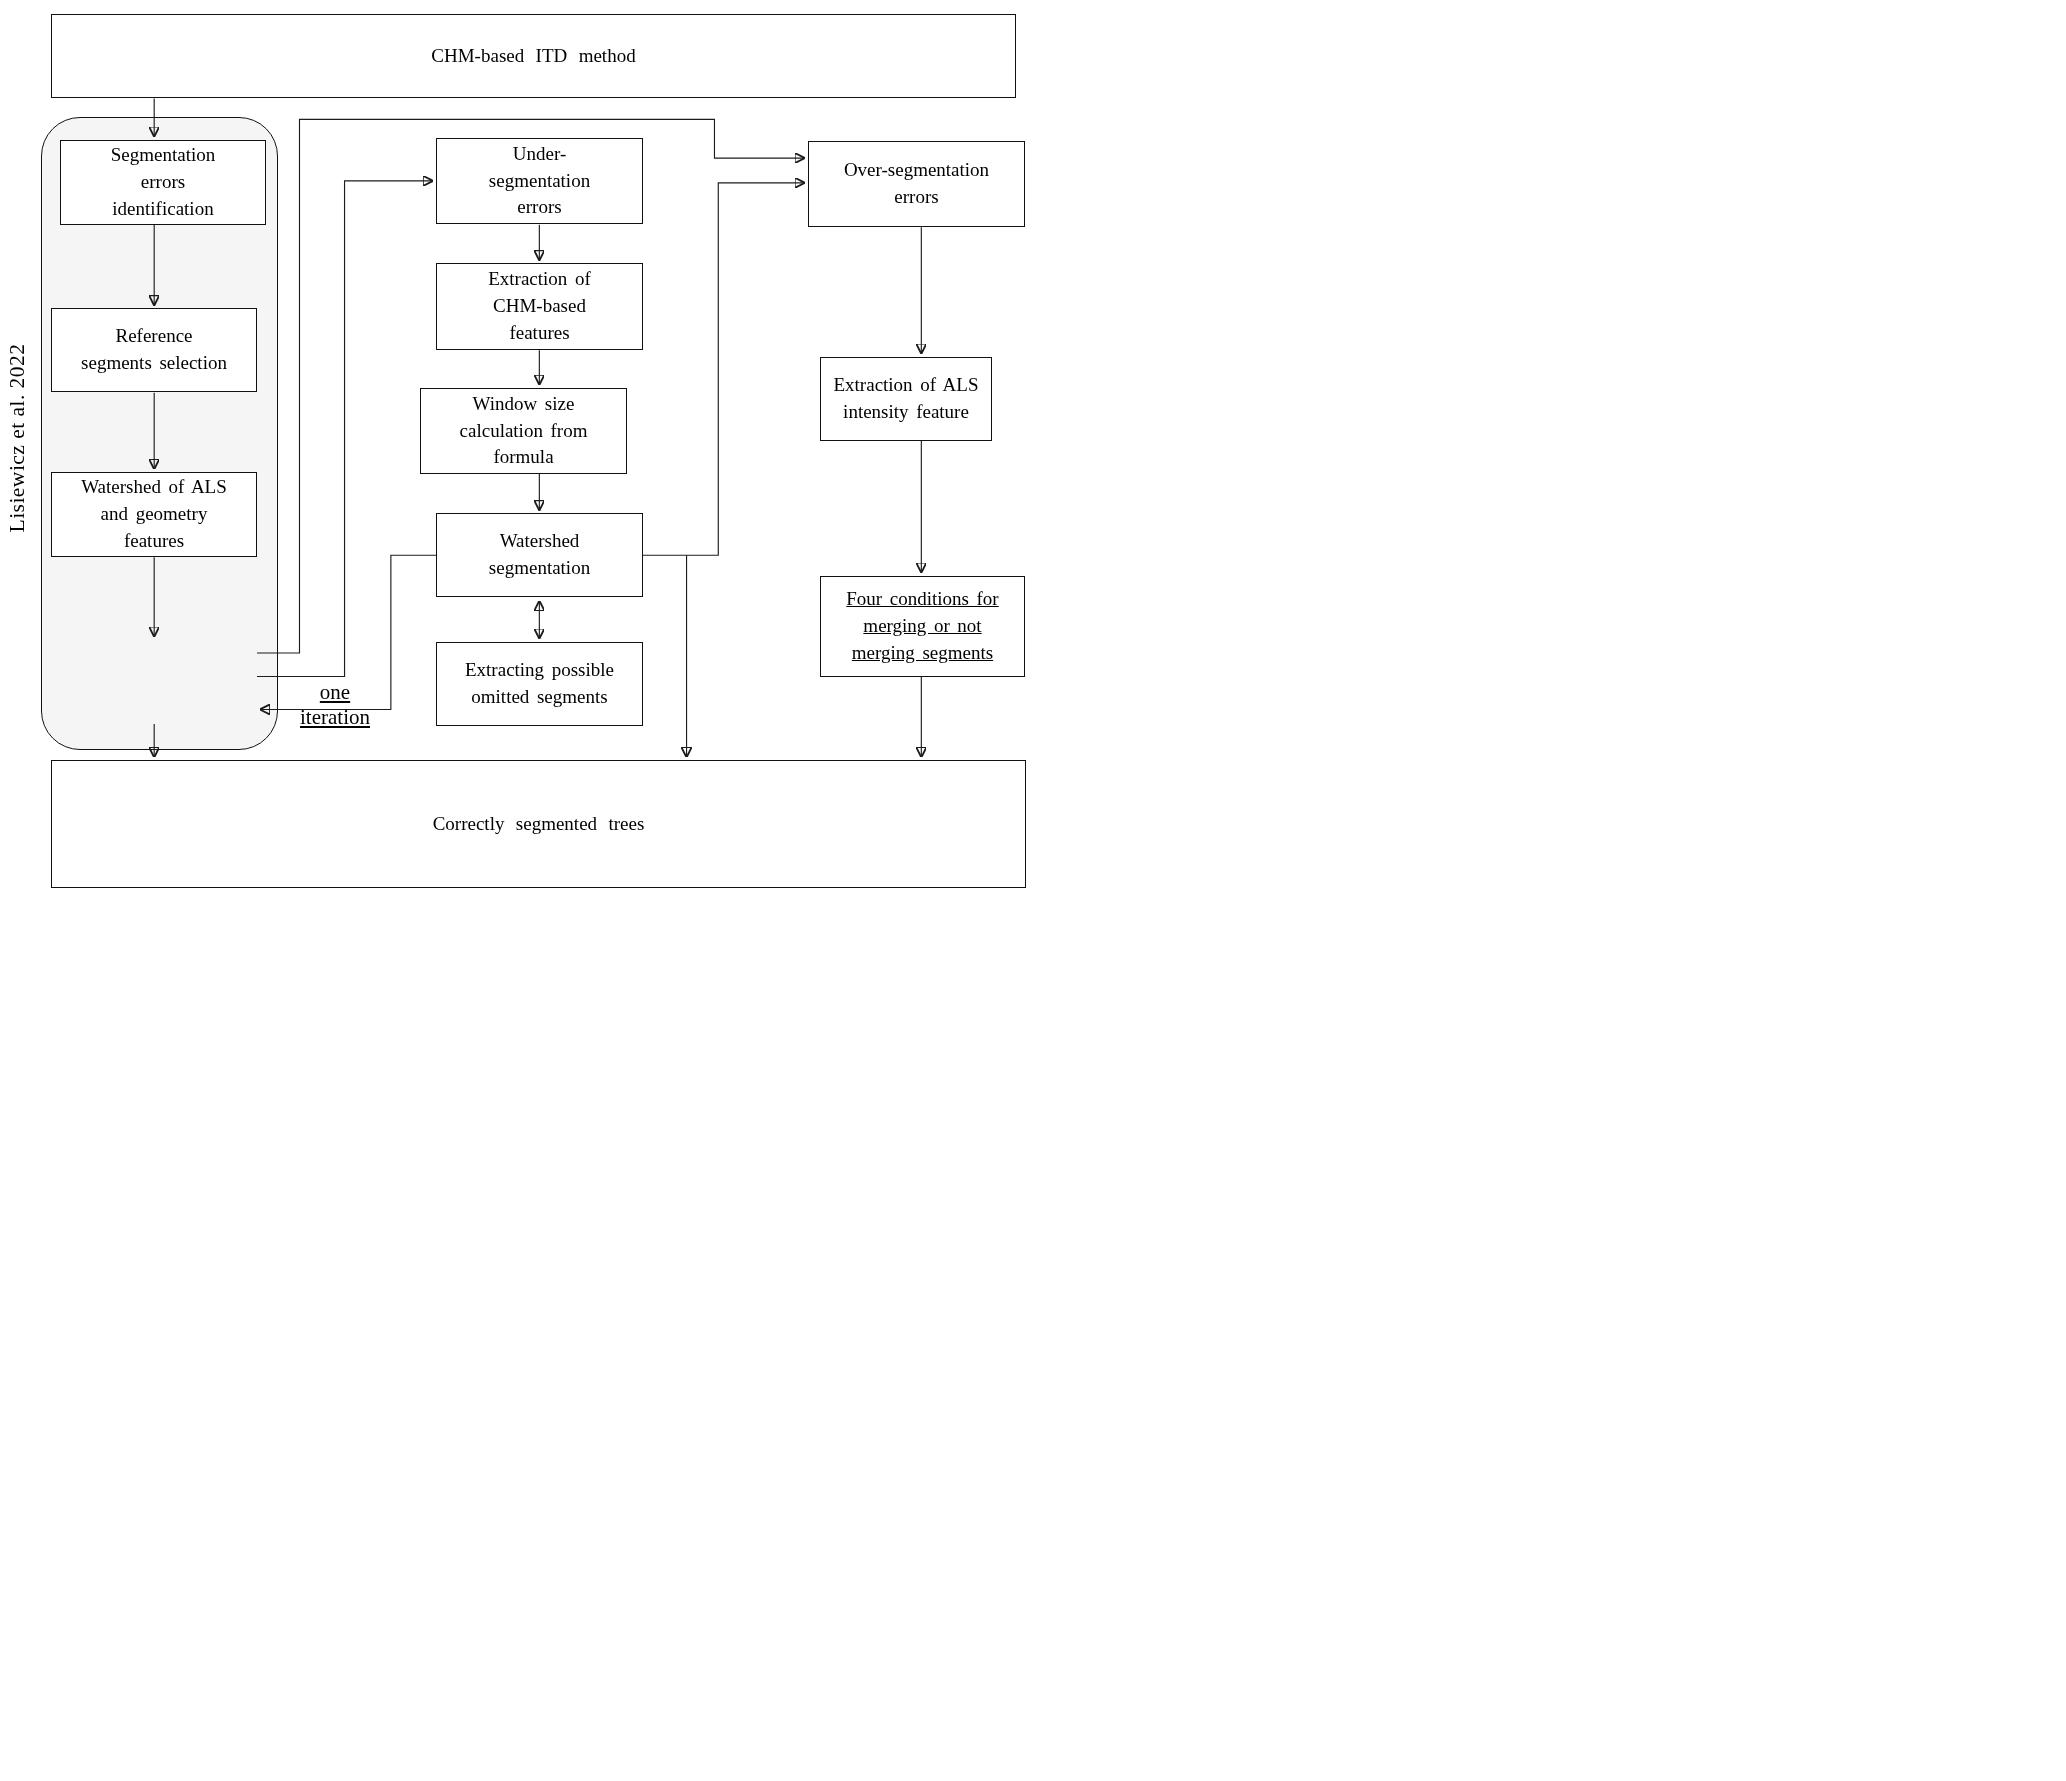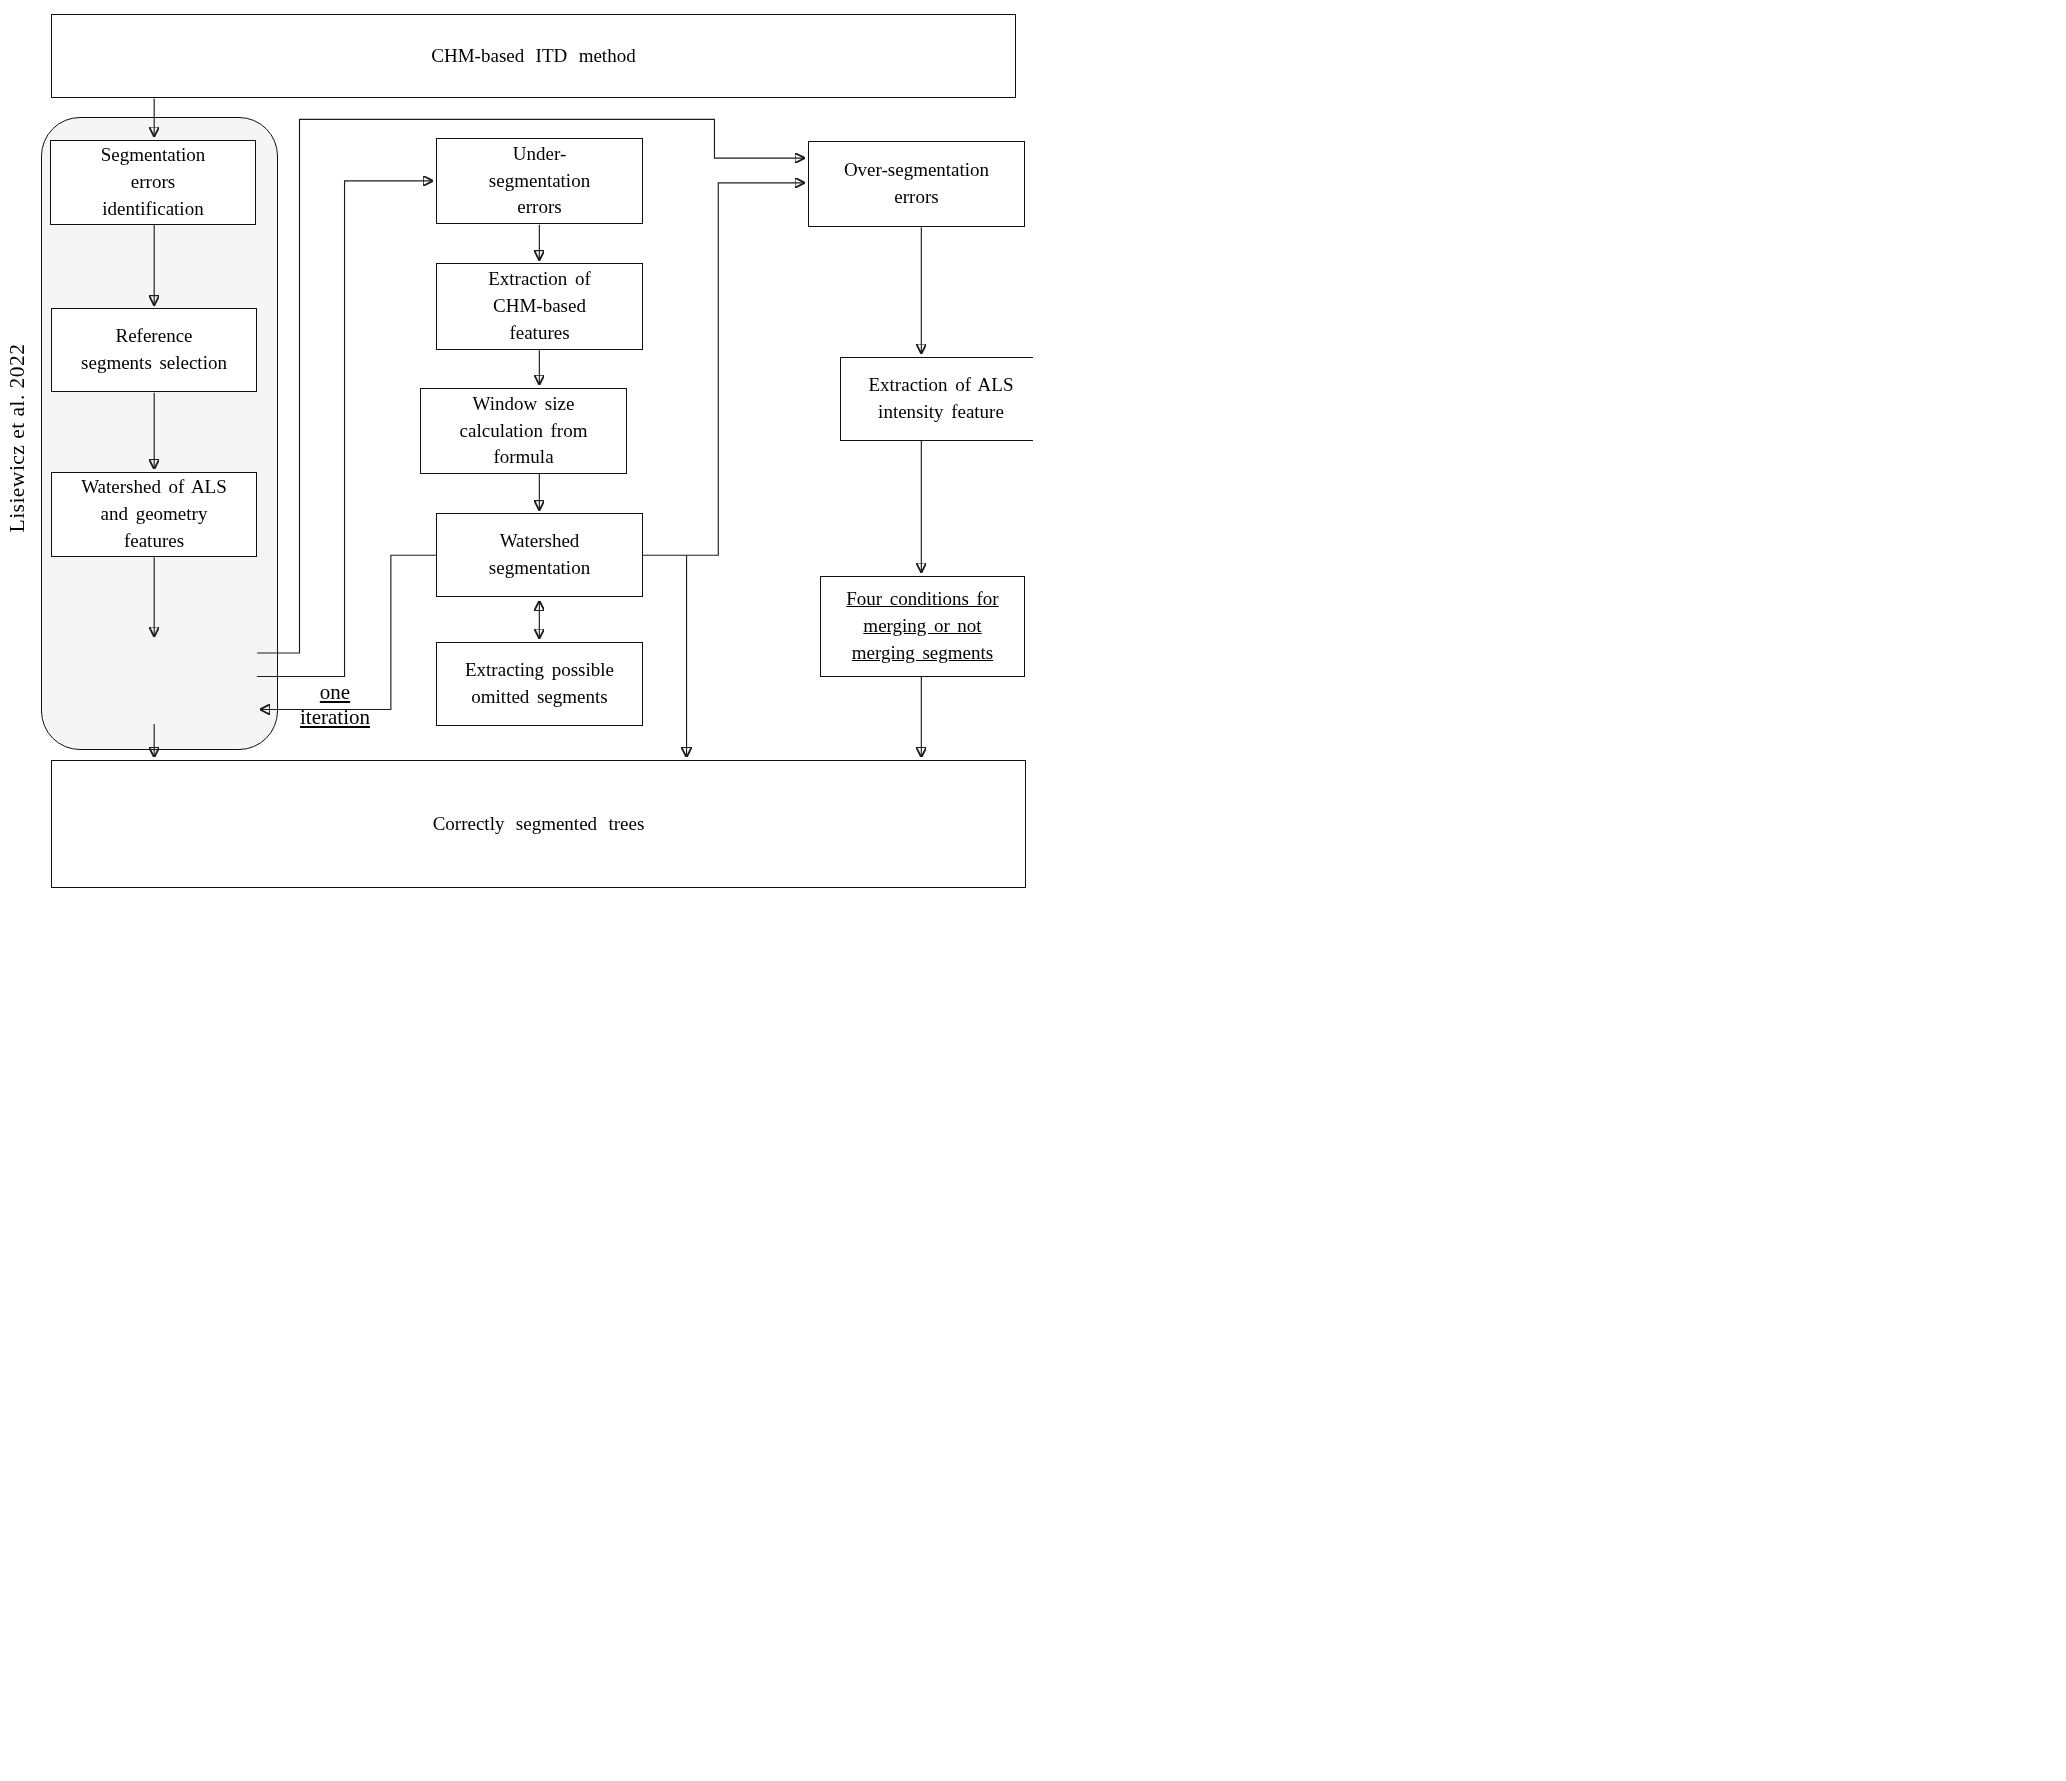--- a/index.html
+++ b/index.html
@@ -37,31 +37,31 @@
     font-size:19px;line-height:1.42;
     word-spacing:0.15em;
     margin:0 auto;
   }
   .banner .lbl{font-size:19px;word-spacing:0.35em;max-width:none;}
   .col-left  .lbl{max-width:147px;}
   .col-mid   .lbl{max-width:152px;}
   .col-right .lbl{max-width:166px;}
 
   .box-top      {left:51px;  top:14px;   width:965px; height:84px;}
-  .box-a        {left:50px;  top:140px;  width:206px;  height:85px;}
+  .box-a        {left:60px;  top:140px;  width:206px;  height:85px;}
   .box-b        {left:51px;  top:308px;  width:206px;  height:84px;}
   .box-c        {left:51px;  top:472px;  width:206px;  height:85px;}
   .box-d        {left:51px;  top:640px; width:206px;  height:84px;}
   .box-under    {left:436px; top:138px;  width:207px;  height:86px;}
   .box-chm      {left:436px; top:263px;  width:207px;  height:87px;}
   .box-window   {left:420px; top:388px;  width:207px;  height:86px;}
   .box-water    {left:436px; top:513px;  width:207px;  height:84px;}
   .box-extract  {left:436px; top:642px; width:207px;  height:84px;}
   .box-over     {left:808px;top:141px;  width:217px;  height:86px;}
-  .box-als      {left:820px;top:357px;  width:202px;  height:84px;margin-left:20px;}
+  .box-als      {left:820px;top:357px;  width:172px;  height:84px;}
   .box-four     {left:820px;top:576px;  width:205px;  height:101px;text-decoration:underline;}
   .box-bottom   {left:51px;  top:760px; width:975px; height:128px;}
 
   .side-label{
     position:absolute;left:16.5px;top:438px;
     transform:translate(-50%,-50%) rotate(-90deg);
     white-space:nowrap;
     font-size:21.6px;letter-spacing:0.02em;
   }
   .iteration-label{

